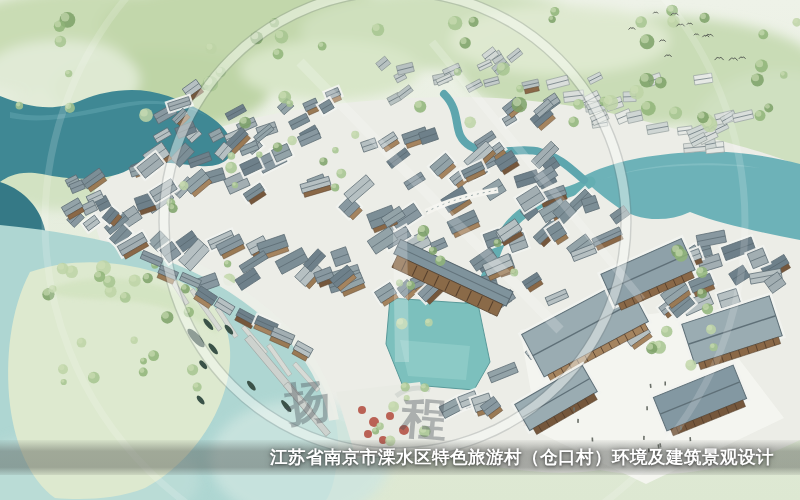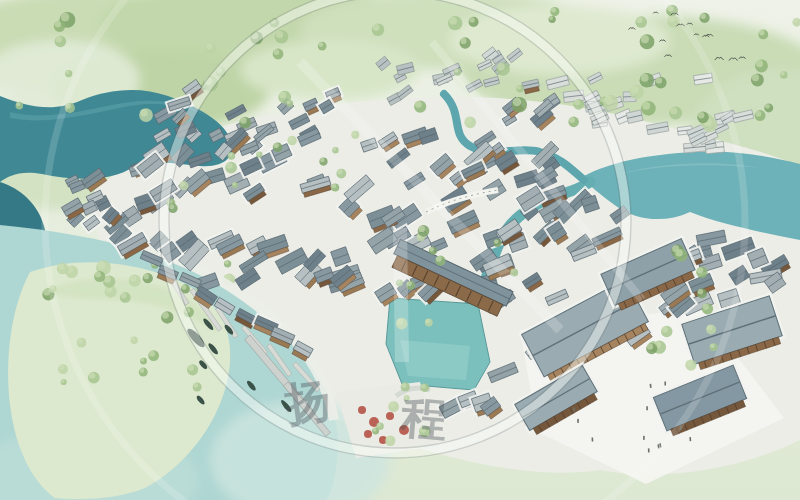--- a/index.html
+++ b/index.html
@@ -1549,13 +1549,16 @@
     <g stroke="rgba(255,255,255,0.20)">
       <line x1="300" y1="62" x2="560" y2="330" stroke-width="10"></line>
       <line x1="432" y1="42" x2="642" y2="300" stroke-width="8"></line>
       <line x1="400" y1="228" x2="402" y2="362" stroke-width="14" stroke="rgba(255,255,255,0.24)"></line>
     </g>
     <text class="wm-char" x="308" y="418" font-size="46" fill="rgba(72,80,86,0.38)" text-anchor="middle" transform="rotate(-8 308 402)">扬</text>
     <text class="wm-char" x="424" y="434" font-size="46" fill="rgba(72,80,86,0.38)" text-anchor="middle" transform="rotate(5 424 418)">程</text>
   </g>
 </svg>
 
+  <div class="caption-bar">
+    <span class="caption-text">江苏省南京市溧水区特色旅游村（仓口村）环境及建筑景观设计</span>
+  </div>
 </div>
 
 </body></html>

